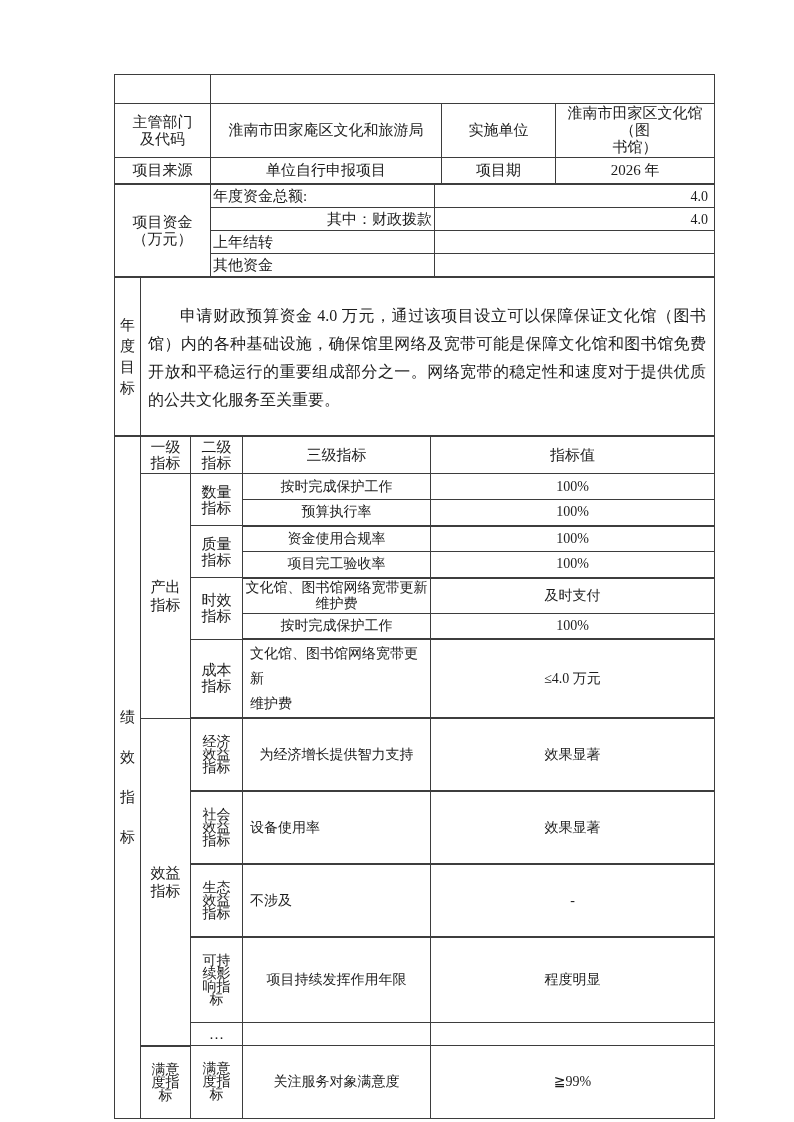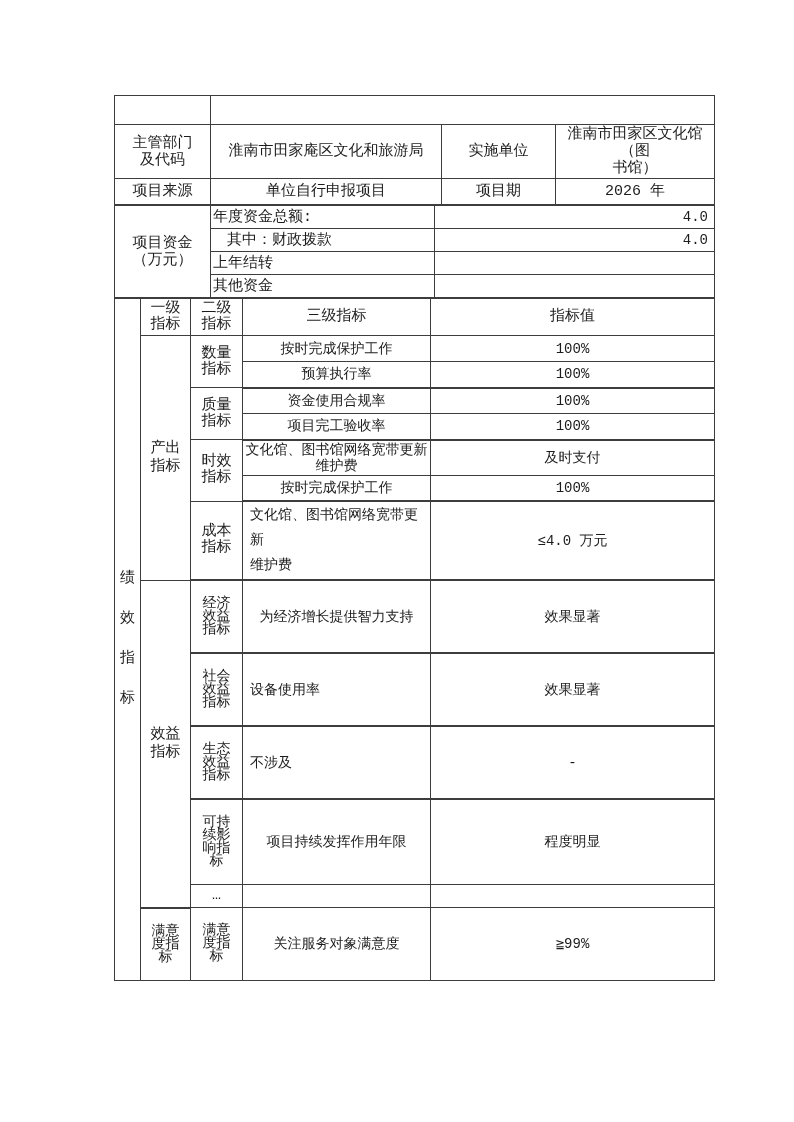--- a/index.html
+++ b/index.html
@@ -4,21 +4,21 @@
 <style>
   html,body{margin:0;padding:0;}
   body{
     width:794px;height:1122px;
     background:#ffffff;
     font-family:"Liberation Serif","DejaVu Serif",serif;
     color:#1c1c1c;
     position:relative;
   }
   .doc{
-    position:absolute;left:114px;top:95px;width:600px;font-family:Liberation Mono, monospace;
+    position:absolute;left:114px;top:74px;width:600px;
   }
   table{
     border-collapse:collapse;
     table-layout:fixed;
     width:600px;
     margin:0;
   }
   td{
     border:1px solid #3d3d3d;
     padding:1px 2px;
@@ -33,21 +33,21 @@
   
   .h23{height:23px}.h25{height:26px}.h26{height:26px}.h29{height:29px}
   .h35{height:35px}.h37{height:37px}.h39{height:39px}.h40{height:40px}
   .h42{height:42px}.h44{height:48px}.h47{height:47px}.h55{height:55px}
   .h99{height:99px}
   
   .lab{text-align:center;}
   .val{text-align:center;}
   .fn{text-align:left;}
   .fn0{}
-  .fn1{padding-left:16px;}
+  .fn1{padding-left:44px;text-align:right;}
   .fn2{}
   .fv{text-align:right;padding-right:6px;font-size:14px;}
   .vcell{
     text-align:center;vertical-align:middle;
     font-size:15px;padding:0;line-height:21px;
   }
   .vcell.perf{line-height:40px;}
   .goalcell{
     vertical-align:top;text-align:left;padding:7px 8px 4px 7px;
   }
@@ -121,20 +121,34 @@
       <td class="fn fn2">上年结转</td>
       <td class="fv"></td>
     </tr>
     <tr class="h23">
       <td class="fn fn2">其他资金</td>
       <td class="fv"></td>
     </tr>
   </tbody>
     </table>
 
+  <table>
+    <colgroup>
+        <col style="width:26px">
+        <col style="width:574px">
+      </colgroup>
+    <tbody>
+        <tr class="h99">
+      <td class="vcell">年度目标</td>
+      <td class="goalcell">
+        <div class="goaltext">申请财政预算资金 4.0 万元，通过该项目设立可以保障保证文化馆（图书馆）内的各种基础设施，确保馆里网络及宽带可能是保障文化馆和图书馆免费开放和平稳运行的重要组成部分之一。网络宽带的稳定性和速度对于提供优质的公共文化服务至关重要。</div>
+      </td>
+    </tr>
+  </tbody>
+    </table>
 
   <table>
     <colgroup>
         <col style="width:26px">
         <col style="width:50px">
         <col style="width:52px">
         <col style="width:188px">
         <col style="width:284px">
       </colgroup>
     <tbody>

